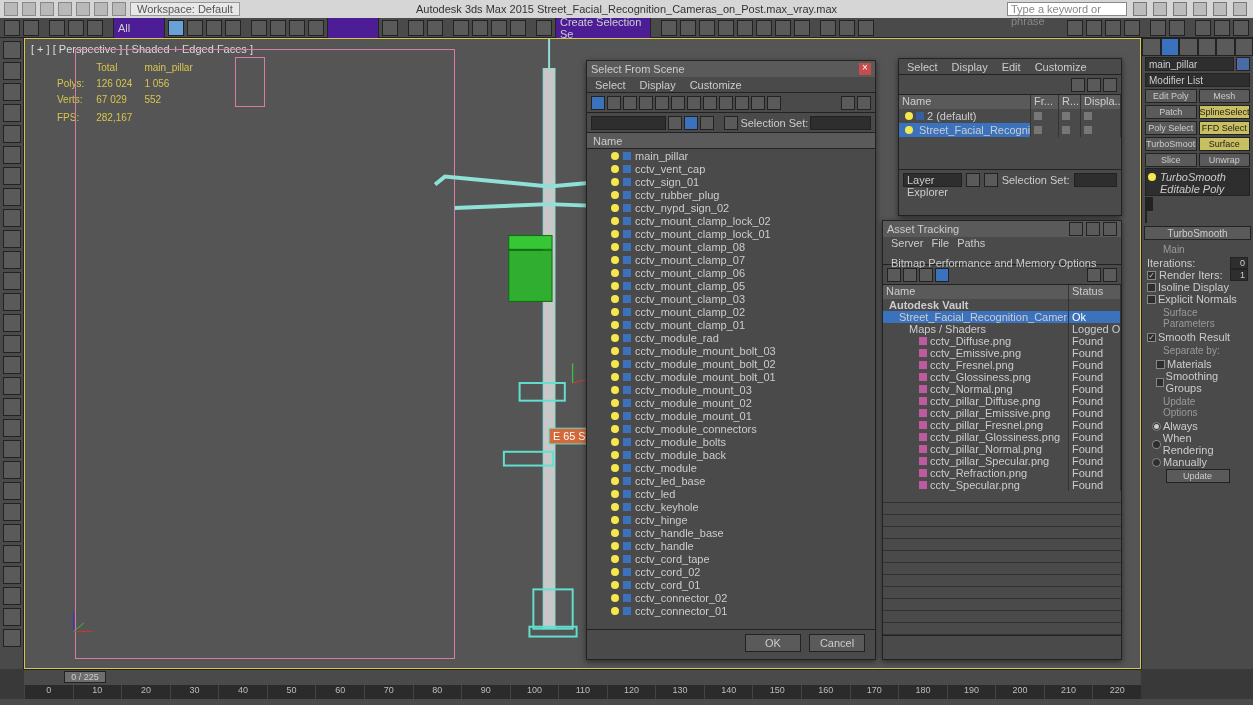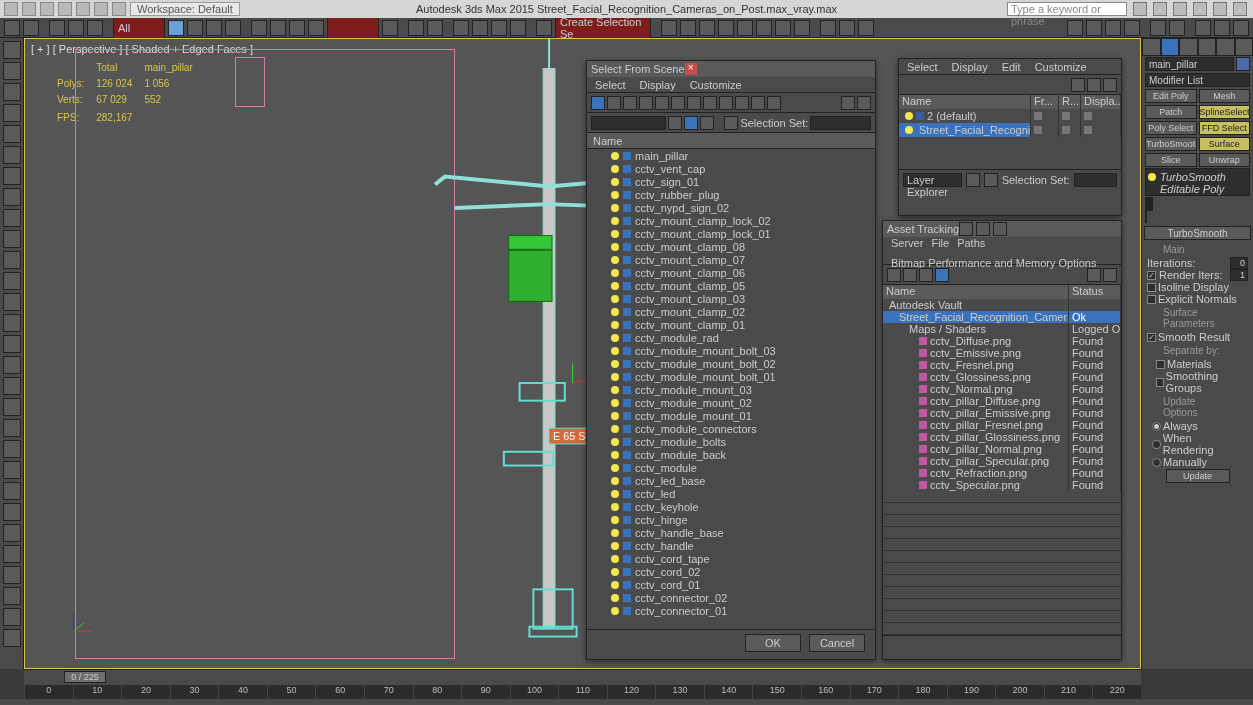--- a/index.html
+++ b/index.html
@@ -28,41 +28,41 @@
   .title-bar .wsdrop{margin-left:4px;color:#555;border:1px solid #999;background:#e8e8e8;padding:0 6px}
   .title-bar .right{position:absolute;right:6px;display:flex;gap:6px;align-items:center}
   .title-bar .search{width:120px;height:14px;border:1px solid #888;background:#fff;color:#888;padding:0 3px}
   .title-bar .wbtn{width:14px;height:14px;background:#bcbcbc;border:1px solid #777}
 
   
   .main-tb{height:20px;background:var(--bg-1);display:flex;align-items:center;padding:0 4px;gap:3px;border-bottom:1px solid #222}
   .tb-ico{width:16px;height:16px;background:var(--bg-2);border:1px solid #222;flex:none}
   .tb-ico.hl{background:#6aa0d8}
   .tb-sep{width:4px}
-  .tb-drop{height:16px;background:#7f1d1d;border:1px solid #222;color:#ccc;padding:12px 4px;display:flex;align-items:center}
+  .tb-drop{height:16px;background:#4c1d95;border:1px solid #222;color:#ccc;padding:12px 4px;display:flex;align-items:center}
 
   
   .left-strip{position:absolute;left:0;top:38px;width:24px;bottom:36px;background:var(--bg-1);display:flex;flex-direction:column;gap:3px;padding:3px 3px;border-right:1px solid #222}
   .left-strip .ico{width:18px;height:18px;background:var(--bg-2);border:1px solid #222}
 
   
   .viewport{position:absolute;left:24px;top:38px;right:112px;bottom:36px;background:var(--view-bg);border:1px solid var(--accent-yellow)}
   .view-label{position:absolute;left:6px;top:4px;color:#dcdcdc}
   .view-stats{position:absolute;left:30px;top:20px;font-size:10px;line-height:14px}
   .view-stats table td{padding:0 10px 0 0;color:var(--accent-yellow);font-size:10px}
   .view-stats .hdr td{color:var(--accent-yellow)}
   
   .bbox{position:absolute;border:1px solid #d97aa9}
 
   
   .pillar-svg{position:absolute;left:0;top:0;width:100%;height:100%}
 
   
   .dlg{position:absolute;background:var(--bg-1);border:1px solid #222;box-shadow:0 2px 6px rgba(0,0,0,.5)}
-  .dlg .ttl{height:16px;background:var(--bg-2);display:flex;align-items:center;padding:0 4px;}
+  .dlg .ttl{height:16px;background:var(--bg-2);display:flex;align-items:center;padding:0 4px;justify-content:space-between}
   .dlg .ttl .xx{width:12px;height:12px;background:var(--red-x);color:#fff;text-align:center;line-height:10px;font-size:10px}
   .dlg .menu{height:16px;display:flex;gap:14px;padding:0 8px;align-items:center;border-bottom:1px solid #222;background:var(--bg-1)}
   .dlg .toolbar{height:20px;display:flex;gap:2px;padding:2px 4px;align-items:center;background:var(--bg-1);border-bottom:1px solid #222}
   .mini{width:14px;height:14px;background:var(--bg-2);border:1px solid #222}
   .mini.blue{background:#3a72bd}
   .sel-input{flex:1;height:14px;background:#2e2e2e;border:1px solid #222}
 
   
   .sfs-list{height:480px;overflow:auto;background:var(--bg-1)}
   .sfs-hdr{height:16px;background:var(--bg-2);border-bottom:1px solid #222;padding:0 6px;display:flex;align-items:center}
@@ -621,21 +621,21 @@
     <div style="flex:1"></div>
     <span class="mini"></span>
     <span class="mini"></span>
   </div>
   <div class="at-cols">
     <div style="flex:1">Name</div>
     <div style="width:52px">Status</div>
   </div>
   <div class="at-tbl" id="at-tbl">
       <div class="at-row">
-        <div style="flex: 1 1 0%; padding-left: 6px;">
+        <div style="flex: 1 1 0%; padding-left: 6px; font-weight: bold;">
           <span>Autodesk Vault</span>
         </div>
         <div style="width: 52px;"></div>
       </div>
       <div class="at-row sel">
         <div style="flex: 1 1 0%; padding-left: 16px;">
           <span>Street_Facial_Recognition_Cameras_on_Pos...</span>
         </div>
         <div style="width: 52px;">Ok</div>
       </div>

